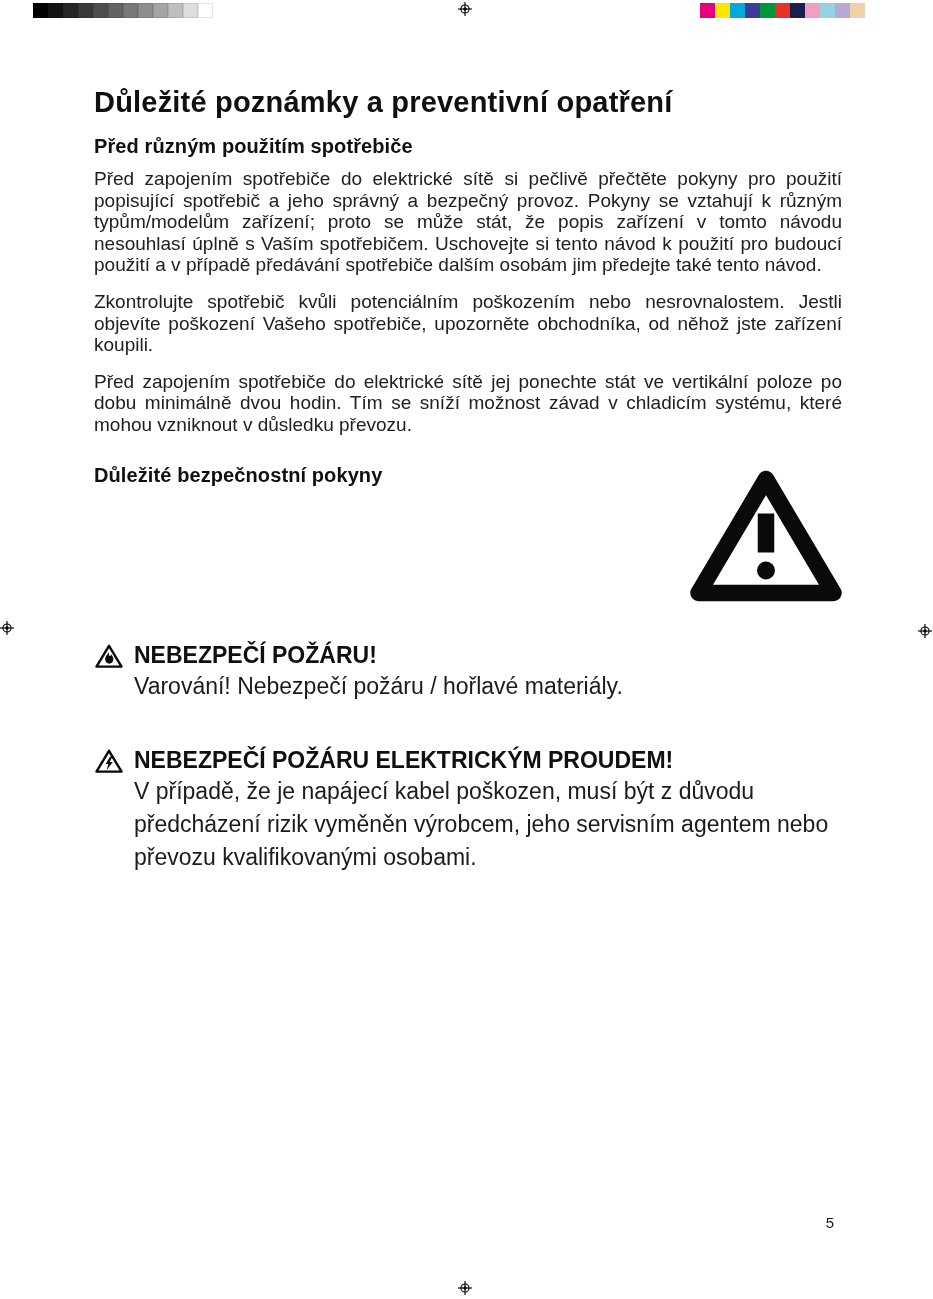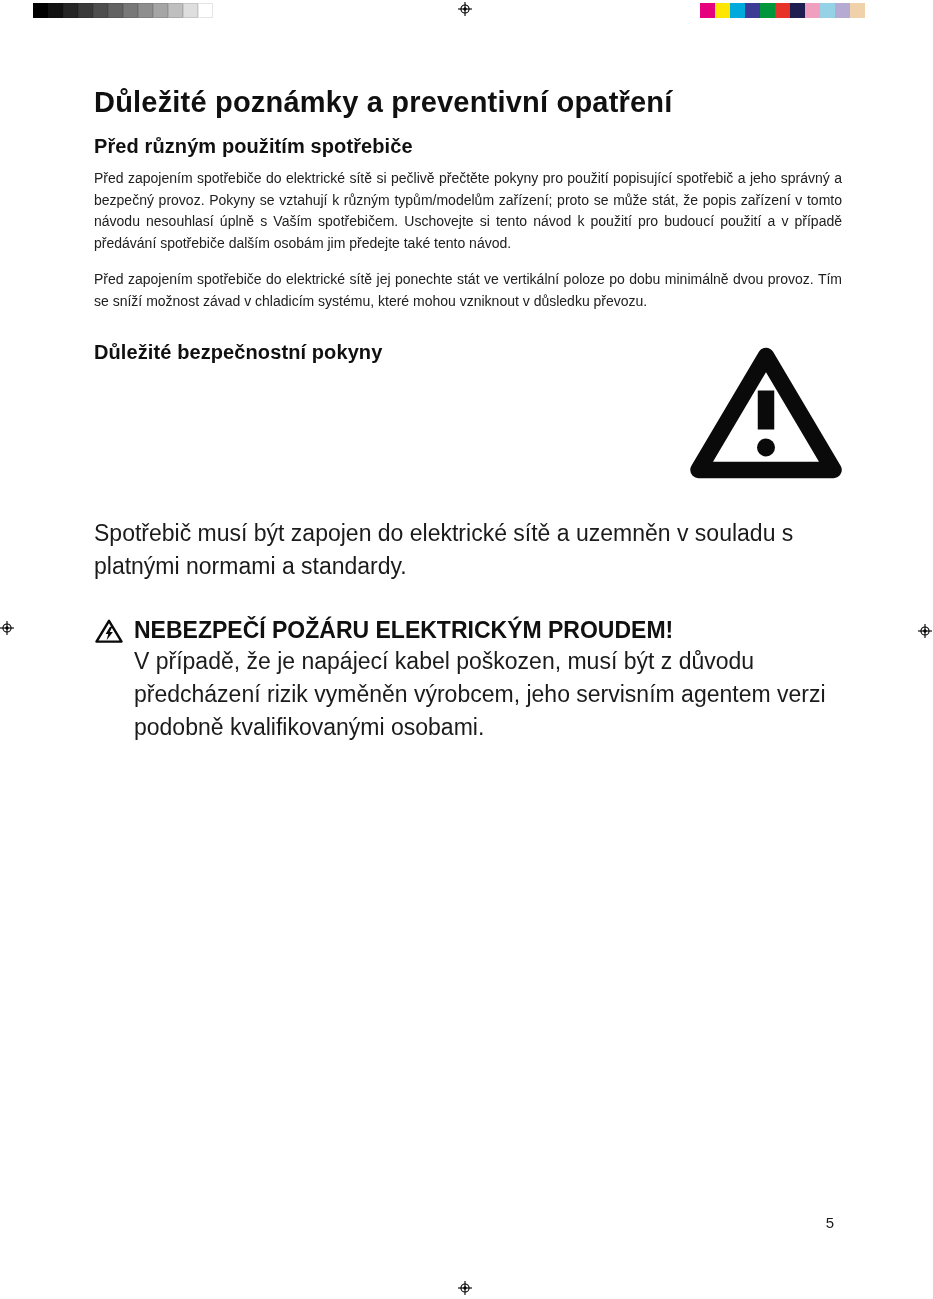--- a/index.html
+++ b/index.html
@@ -18,21 +18,21 @@
   .regmark { position:absolute; width:14px; height:14px; }
   .regmark svg { display:block; width:100%; height:100%; }
   .regmark.top    { left:458px; top:2px; }
   .regmark.left   { left:0px;   top:621px; }
   .regmark.right  { left:918px; top:624px; }
   .regmark.bottom { left:458px; top:1281px; }
 
   .content { position:absolute; left:94px; top:86px; width:748px; }
   h1 { font-size:29px; font-weight:bold; color:#101010; margin-bottom:16px; letter-spacing:0.2px; }
   h2 { font-size:20px; font-weight:bold; color:#101010; margin-bottom:10px; letter-spacing:0.1px; }
-  p.body { font-size:14px; line-height:21.6px; text-align:justify; margin-bottom:15px; color:#202020; }
+  p.body { font-size:19px; line-height:21.6px; text-align:justify; margin-bottom:15px; color:#202020; }
   p.body.mb-lg { margin-bottom:28px; }
 
   .safety-header { position:relative; height:138px; margin-top:24px; margin-bottom:38px; }
   .safety-header h2 { margin-bottom:12px; }
   .big-triangle { position:absolute; right:-2px; top:0; width:156px; height:138px; }
   .big-triangle svg { display:block; width:100%; height:100%; }
 
   .warn-block { display:grid; grid-template-columns:40px 1fr; margin-bottom:42px; }
   .warn-block.last { margin-bottom:0; }
   .warn-icon { grid-column:1; width:30px; height:27px; margin-top:2px; }
@@ -109,44 +109,54 @@
         <circle cx="10" cy="10" r="2.4" fill="#000"></circle>
       </svg>
   </div>
 
   <div class="content">
 
     <h1>Důležité poznámky a preventivní opatření</h1>
 
     <h2>Před různým použitím spotřebiče</h2>
     <p class="body">Před zapojením spotřebiče do elektrické sítě si pečlivě přečtěte pokyny pro použití popisující spotřebič a jeho správný a bezpečný provoz. Pokyny se vztahují k různým typům/modelům zařízení; proto se může stát, že popis zařízení v tomto návodu nesouhlasí úplně s Vaším spotřebičem. Uschovejte si tento návod k použití pro budoucí použití a v případě předávání spotřebiče dalším osobám jim předejte také tento návod.</p>
-    <p class="body mb-lg">Před zapojením spotřebiče do elektrické sítě jej ponechte stát ve vertikální poloze po dobu minimálně dvou provoz. Tím se sníží možnost závad v chladicím systému, které mohou vzniknout v důsledku převozu.</p>
+    <p class="body">Zkontrolujte spotřebič kvůli potenciálním poškozením nebo nesrovnalostem. Jestli objevíte poškození Vašeho spotřebiče, upozorněte obchodníka, od něhož jste zařízení koupili.</p>
+    <p class="body mb-lg">Před zapojením spotřebiče do elektrické sítě jej ponechte stát ve vertikální poloze po dobu minimálně dvou hodin. Tím se sníží možnost závad v chladicím systému, které mohou vzniknout v důsledku převozu.</p>
 
     <div class="safety-header">
       <h2>Důležité bezpečnostní pokyny</h2>
       <div class="big-triangle">
         <svg viewBox="0 0 104 92">
           <path d="M52 10 L97 86 L7 86 Z" fill="#ffffff" stroke="#0a0a0a" stroke-width="11" stroke-linejoin="round"></path>
           <path d="M52 33 L52 59" stroke="#0a0a0a" stroke-width="11"></path>
           <circle cx="52" cy="71" r="6" fill="#0a0a0a"></circle>
         </svg>
       </div>
     </div>
 
+    <div class="warn-block">
+      <span class="warn-icon">
+        <svg viewBox="0 0 62 56">
+          <path d="M31 8 L57 51 L5 51 Z" fill="none" stroke="#0a0a0a" stroke-width="5" stroke-linejoin="round"></path>
+          <path fill="#0a0a0a" d="M31 21 c-3.5 5 -8 8.5 -8 14.5 c0 6 4.5 9.5 8.5 9.5 c4.5 0 8.5 -3.5 8.5 -9.5 c0 -4 -2.5 -6.5 -4.5 -10 c-0.5 3 -2.5 4.5 -3.5 3 c-1 -1.8 -1 -4.5 -1 -7.5 z"></path>
+        </svg>
+      </span>
+      <div class="warn-title">NEBEZPEČÍ POŽÁRU!</div>
+      <div class="warn-sub">Varování! Nebezpečí požáru / hořlavé materiály.</div>
+    </div>
 
-    <p class="big">Spotřebič musí být zapojen do elektrické sítě a uzemněn v souladu s platnými normami a standardy.</p>
 
     <div class="warn-block last">
       <span class="warn-icon">
         <svg viewBox="0 0 62 56">
           <path d="M31 8 L57 51 L5 51 Z" fill="none" stroke="#0a0a0a" stroke-width="5" stroke-linejoin="round"></path>
           <path fill="#0a0a0a" d="M33 20 L24 35 L29.5 35 L26 48 L39 31 L32.6 31 L38 20 Z"></path>
         </svg>
       </span>
       <div class="warn-title">NEBEZPEČÍ POŽÁRU ELEKTRICKÝM PROUDEM!</div>
-      <div class="warn-sub">V případě, že je napájecí kabel poškozen, musí být z důvodu předcházení rizik vyměněn výrobcem, jeho servisním agentem verzi podobně kvalifikovanými osobami.</div>
+      <div class="warn-sub">V případě, že je napájecí kabel poškozen, musí být z důvodu předcházení rizik vyměněn výrobcem, jeho servisním agentem nebo převozu kvalifikovanými osobami.</div>
     </div>
 
   </div>
 
   <div class="page-number">5</div>
 
 </div>
 
 </body></html>

